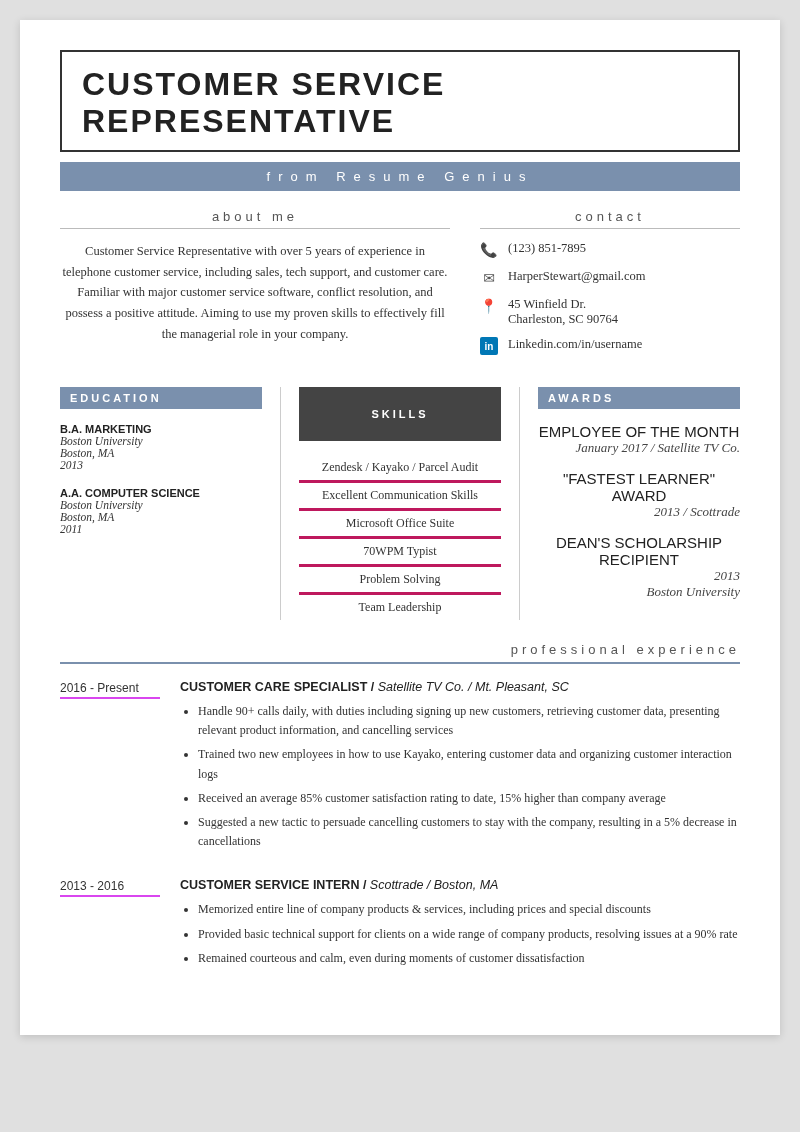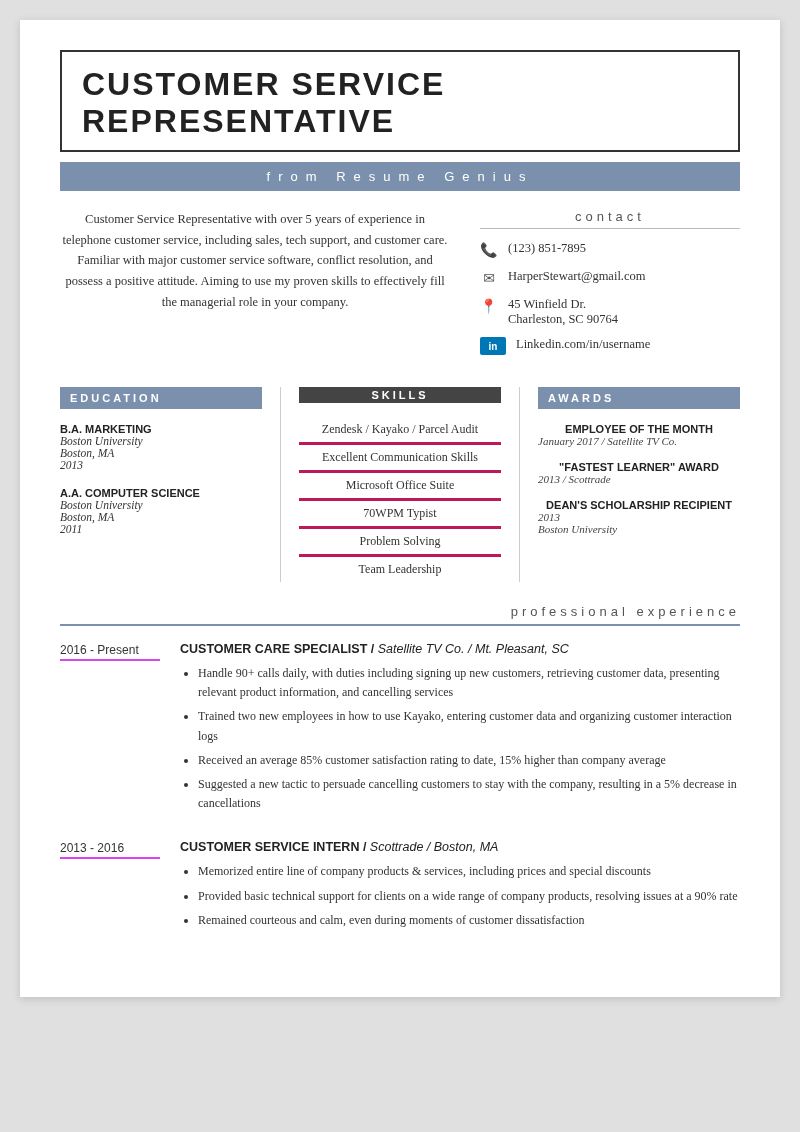--- a/index.html
+++ b/index.html
@@ -91,21 +91,21 @@
       font-size: 14px;
       color: #555;
     }
     .linkedin-icon {
       background: #0077b5;
       color: white;
       font-size: 10px;
       font-weight: bold;
       font-family: Arial, sans-serif;
       border-radius: 2px;
-      width: 26px;
+      width: 18px;
       height: 18px;
     }
     
     .three-col {
       display: flex;
       gap: 0;
       margin-bottom: 22px;
     }
     .col-education {
       flex: 1;
@@ -133,21 +133,21 @@
       margin-bottom: 14px;
     }
     .col-header-dark {
       background: #444;
       color: #fff;
       font-family: Arial, sans-serif;
       font-size: 11px;
       font-weight: bold;
       letter-spacing: 3px;
       text-transform: uppercase;
-      padding: 2px 10px;
+      padding: 21px 10px;
       margin-bottom: 14px;
       text-align: center;
     }
     .edu-entry {
       margin-bottom: 16px;
     }
     .edu-degree {
       font-family: Arial, sans-serif;
       font-size: 11px;
       font-weight: bold;
@@ -169,30 +169,30 @@
       color: #333;
       padding: 5px 0;
       border-bottom: 3px solid #be185d;
     }
     .skill-item:last-child { border-bottom: none; }
     .award-entry {
       margin-bottom: 14px;
     }
     .award-title {
       font-family: Arial, sans-serif;
-      font-size: 11px;
-      font-weight: bold;
+      font-size: 15px;
+      font-weight: normal;
       color: #222;
       text-align: center;
     }
     .award-detail {
       font-style: italic;
-      font-size: 11px;
+      font-size: 13px;
       color: #444;
-      text-align: left;
+      text-align: right;
     }
     
     .prof-exp-heading {
       font-family: Arial, sans-serif;
       font-size: 13px;
       letter-spacing: 4px;
       color: #555;
       text-align: right;
       border-bottom: 2px solid #7a90ad;
       padding-bottom: 5px;
@@ -247,20 +247,21 @@
 <div class="resume">
 
   <div class="title-box">
     <div class="resume-title">CUSTOMER SERVICE REPRESENTATIVE</div>
   </div>
 
   <div class="source-banner">from Resume Genius</div>
 
   <div class="top-section">
     <div class="about-me-col">
+      <div class="section-heading">about me</div>
       <p class="about-text">Customer Service Representative with over 5 years of experience in telephone customer service, including sales, tech support, and customer care. Familiar with major customer service software, conflict resolution, and possess a positive attitude. Aiming to use my proven skills to effectively fill the managerial role in your company.</p>
     </div>
     <div class="contact-col">
       <div class="section-heading">contact</div>
       <ul class="contact-list">
         <li class="contact-item">
           <span class="contact-icon">📞</span>
           <span>(123) 851-7895</span>
         </li>
         <li class="contact-item">

